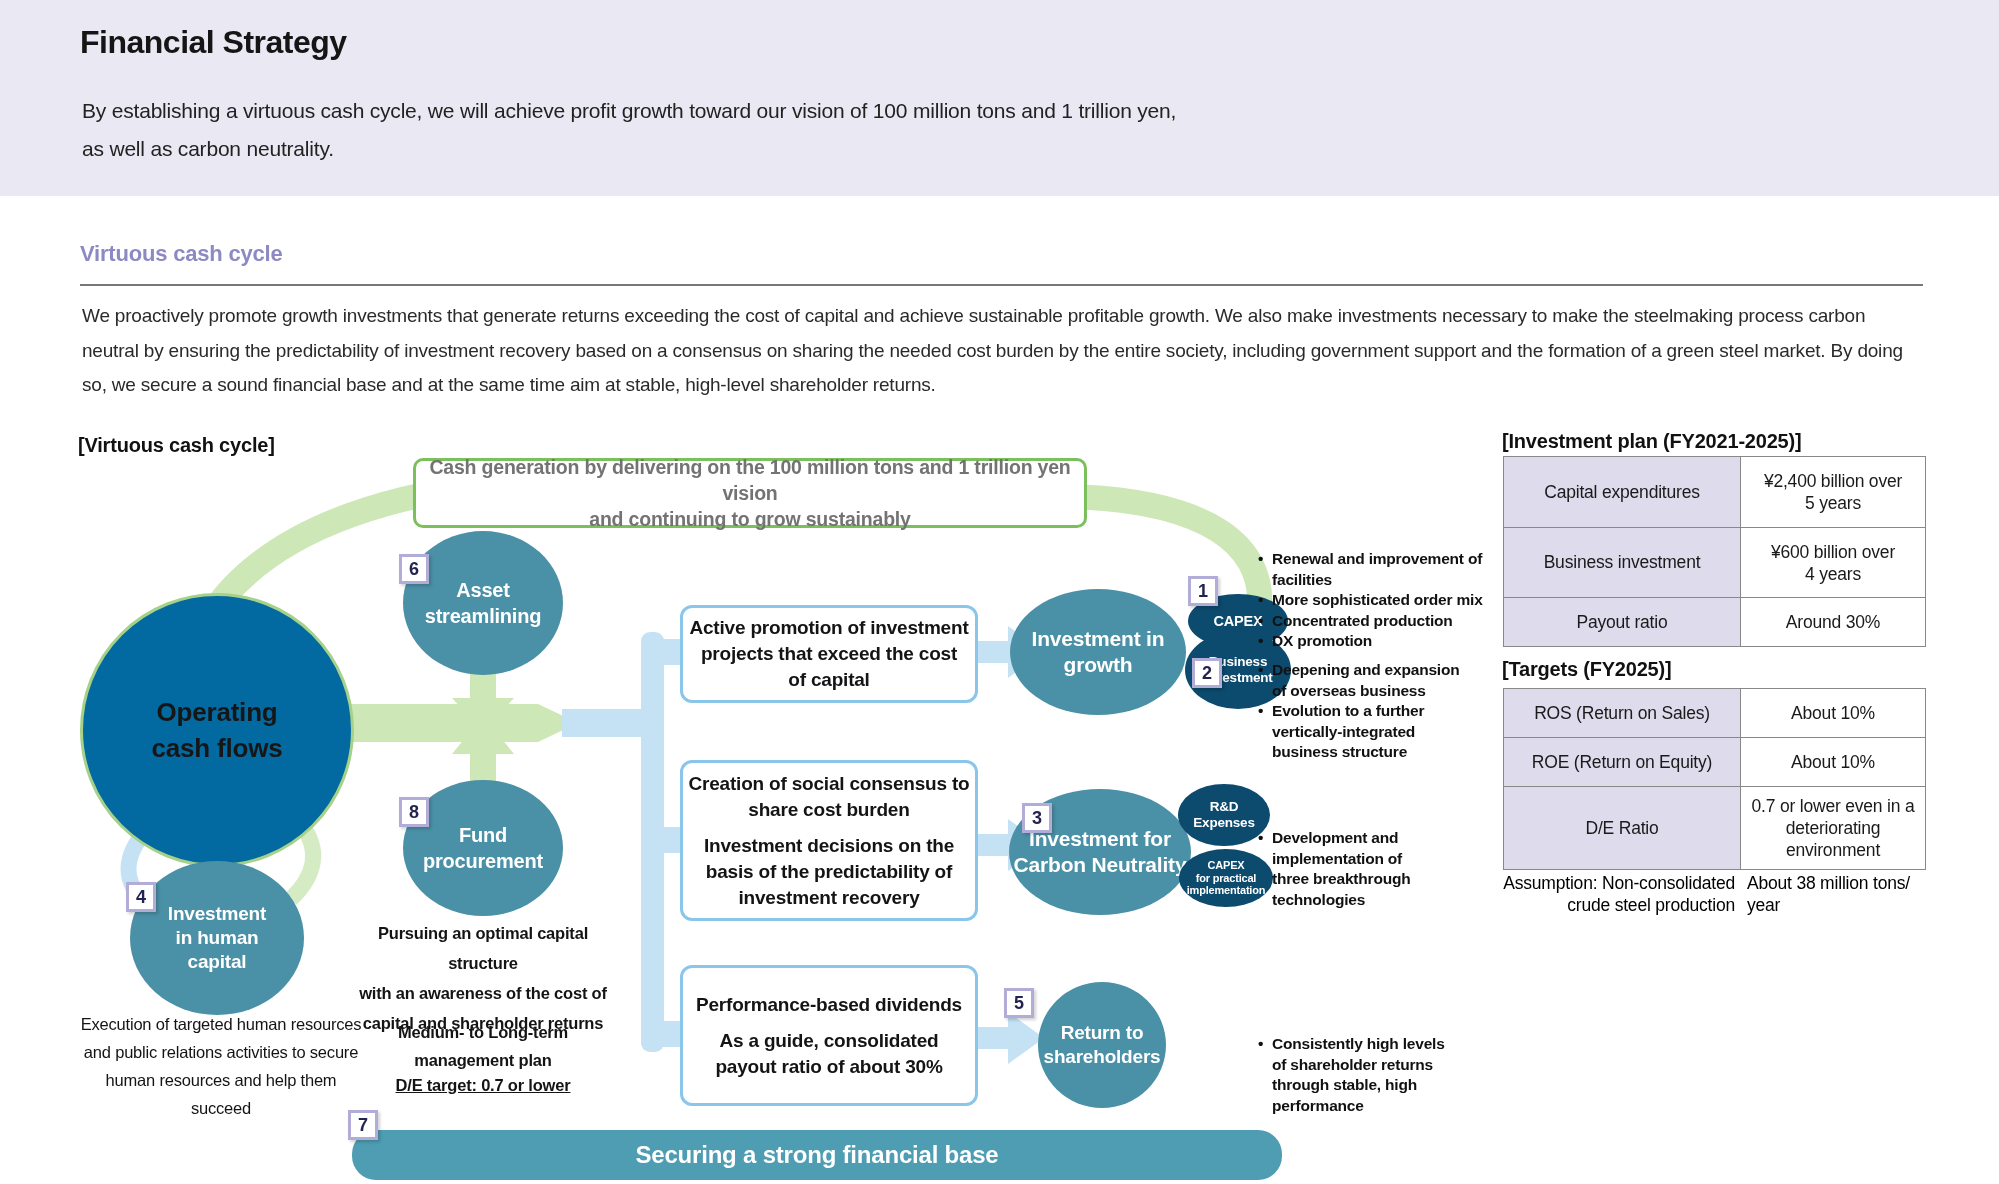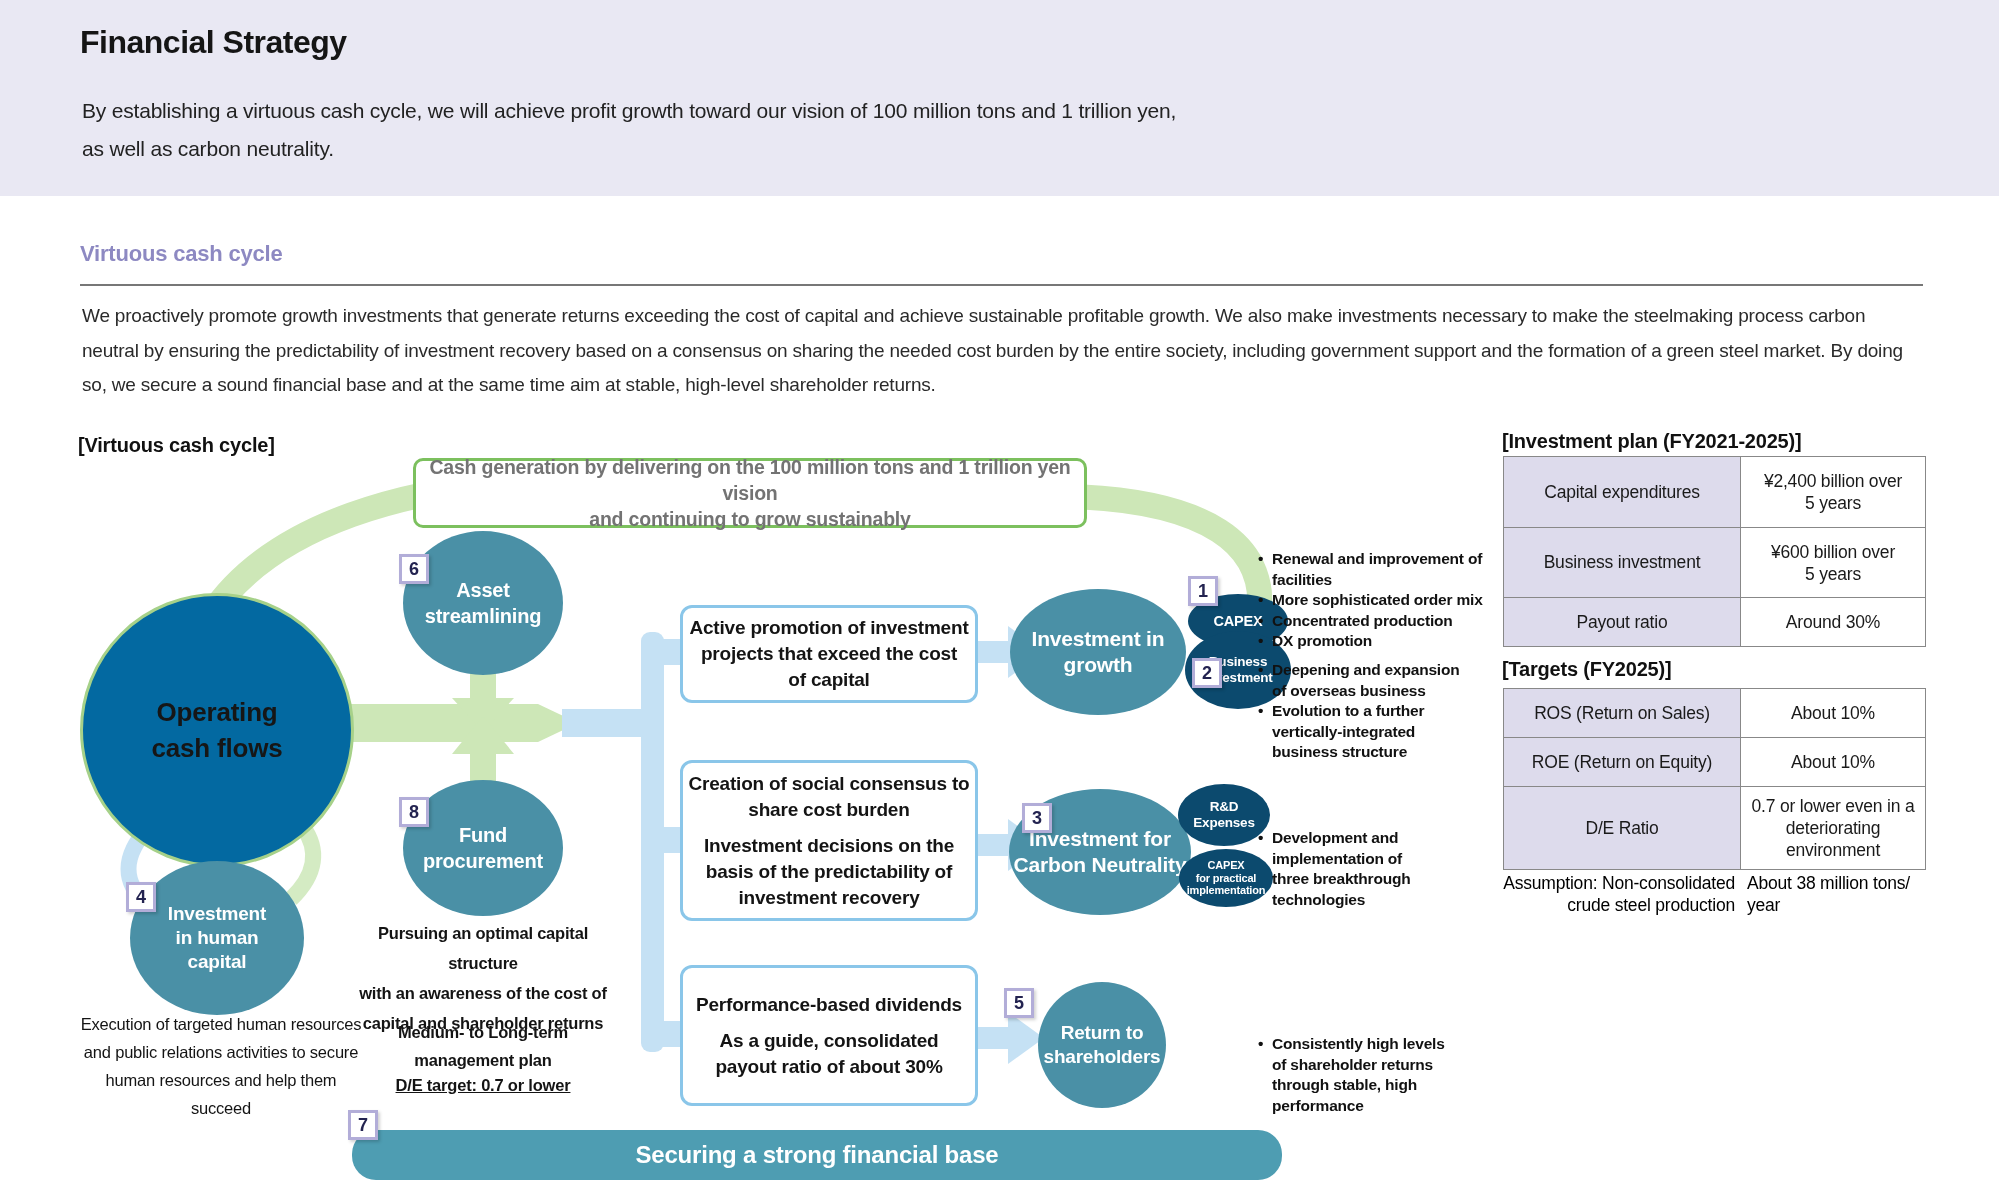--- a/index.html
+++ b/index.html
@@ -229,21 +229,21 @@
   <table class="panel" style="left:1503px;top:456px;">
     <tbody>
         <tr>
       <td class="lbl" style="height:68px;">Capital expenditures</td>
       <td class="val pre">¥2,400 billion over
 5 years</td>
     </tr>
     <tr>
       <td class="lbl" style="height:67px;">Business investment</td>
       <td class="val pre">¥600 billion over
-5 years</td>
+4 years</td>
     </tr>
     <tr>
       <td class="lbl" style="height:46px;">Payout ratio</td>
       <td class="val pre">Around 30%</td>
     </tr>
   </tbody>
     </table>
 
   <div class="abs tbl-heading" style="left:1502px;top:658px;">[Targets (FY2025)]</div>
   <table class="panel" style="left:1503px;top:688px;">

